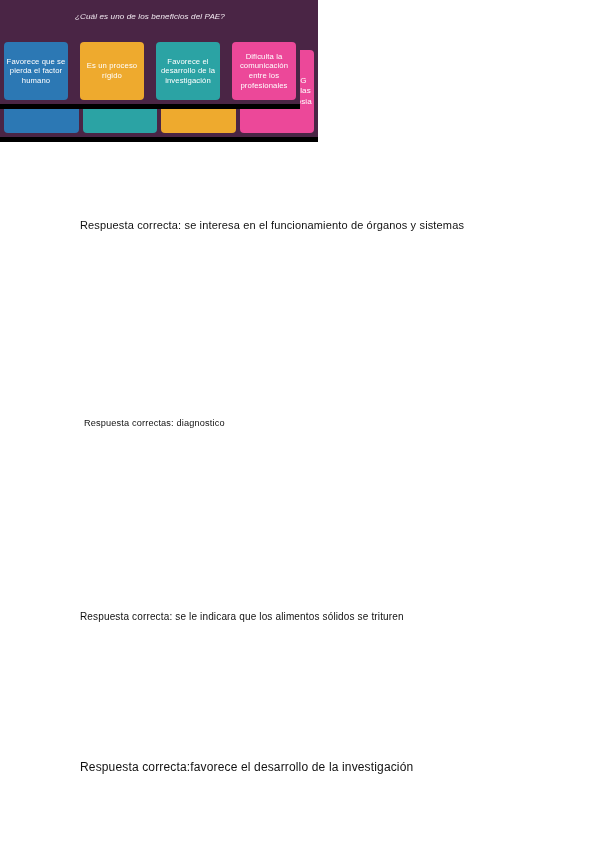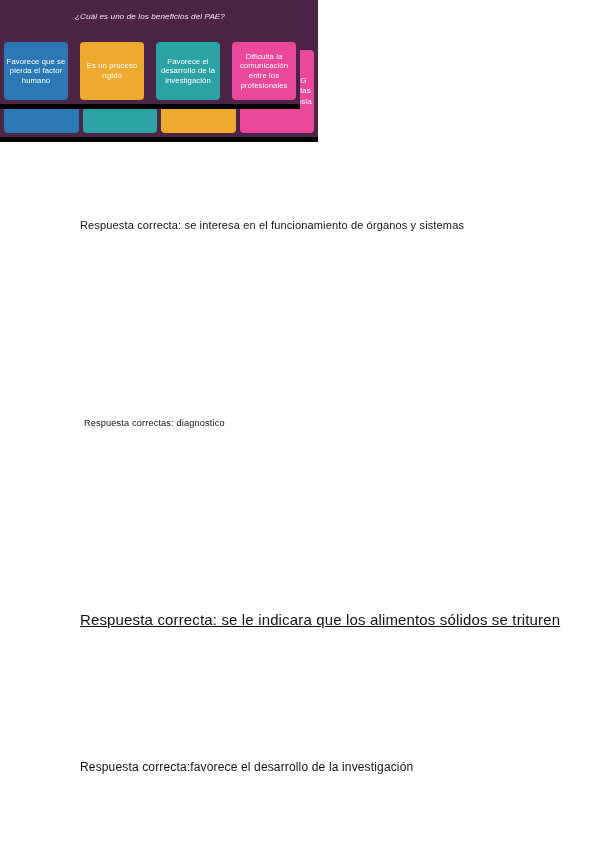--- a/index.html
+++ b/index.html
@@ -100,21 +100,21 @@
   #slide-2 .options-row    { height: 67px; }
   #slide-2 .option         { font-size: 8.6px; }
 
   #ans-2 { left: 84px; top: 418px; font-size: 9.2px; }
 
   #slide-3 { left: 24px;  top: 452px; width: 318px; height: 142px; }
   #slide-3 .slide-question { font-size: 9.2px; height: 50px; padding-top: 14px; }
   #slide-3 .options-row    { height: 87px; }
   #slide-3 .option         { font-size: 8.1px; }
 
-  #ans-3 { left: 80px; top: 611px; font-size: 15px; text-decoration: underline; }
+  #ans-3 { left: 80px; top: 611px; font-size: 10px; }
 
   #slide-4 { left: 35px;  top: 640px; width: 300px; height: 109px; }
   #slide-4 .slide-question { font-size: 8.1px; height: 42px; padding-top: 12px; font-style: italic; }
   #slide-4 .options-row    { height: 62px; gap: 12px; }
   #slide-4 .option         { font-size: 7.7px; }
 
   #ans-4 { left: 80px; top: 760px; font-size: 12px; }
 </style>
 </head>
 <body>

